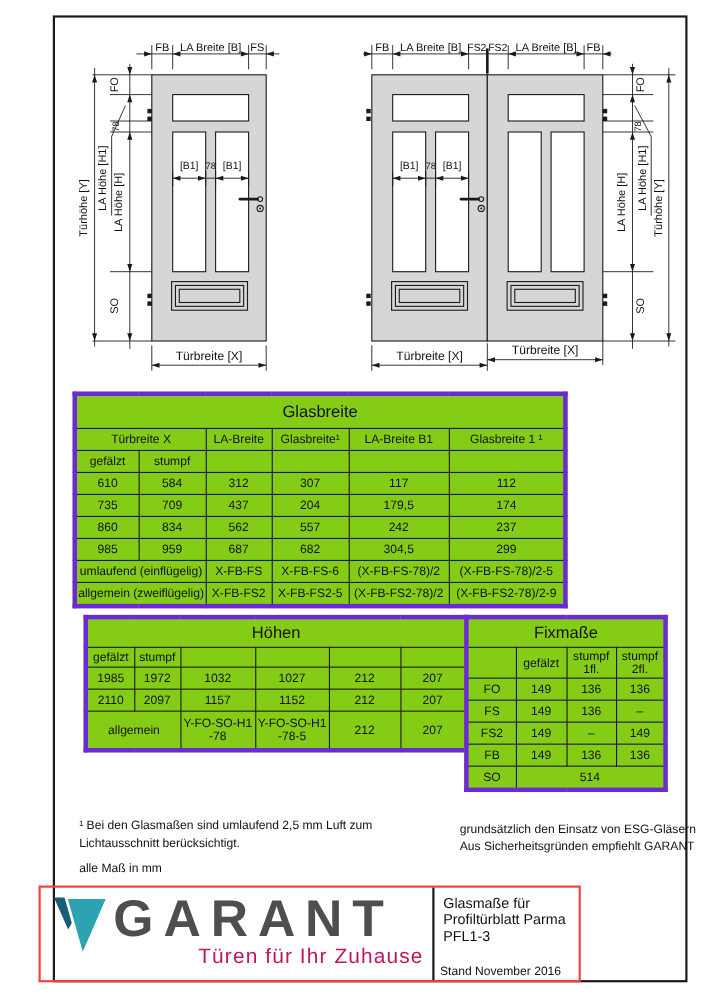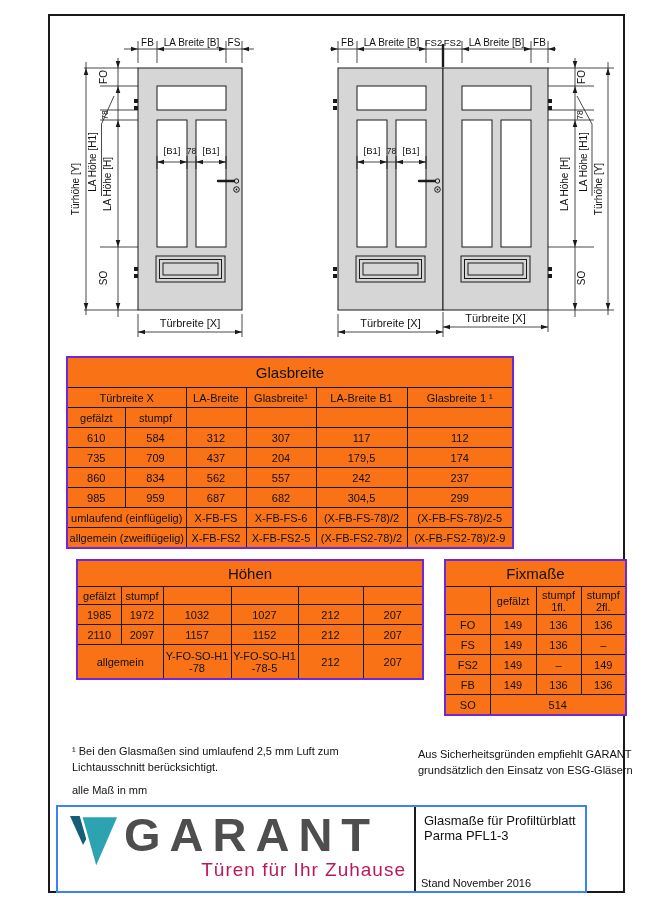--- a/index.html
+++ b/index.html
@@ -3,27 +3,27 @@
 <meta charset="utf-8">
 <style>
   html,body{margin:0;padding:0}
   body{width:656px;height:911px;position:relative;background:#fff;font-family:"Liberation Sans",sans-serif;color:#111}
   .page-frame{position:absolute;left:48px;top:14px;width:577px;height:879px;border:2px solid #1a1a1a;box-sizing:border-box}
   .drawing-svg{position:absolute;left:0;top:0}
   svg text{font-family:"Liberation Sans",sans-serif;font-size:10px;fill:#111;text-anchor:middle}
   svg text.fs11{font-size:11px}
   svg text.fs9{font-size:9.5px}
   svg text.fs8{font-size:8.5px}
-  .spec-table{position:absolute;border-collapse:collapse;table-layout:fixed;border:2px solid #6d28d9;background:#f97316}
+  .spec-table{position:absolute;border-collapse:collapse;table-layout:fixed;border:4px solid #6d28d9;background:#84cc16}
   .spec-table td{border:1px solid #1a1a1a;text-align:center;vertical-align:middle;font-size:11px;padding:0 1px;white-space:pre-line;overflow:hidden}
   .spec-table td.title{font-size:15px}
   tr.r30 td{height:29px} tr.r26 td{height:25px} tr.r28 td{height:27px}
   tr.r20 td{height:19px} tr.r18 td{height:17px} tr.r34 td{height:33px}
   .note{position:absolute;font-size:11px;line-height:16px}
-  .footer-box{position:absolute;left:56px;top:805px;width:531px;height:88px;border:2px solid #3b82f6;box-sizing:border-box}
+  .footer-box{position:absolute;left:35px;top:805px;width:493px;height:88px;border:2px solid #ef4444;box-sizing:border-box}
   .footer-left{position:absolute;left:0;top:0;width:358px;height:100%;border-right:2px solid #1a1a1a;box-sizing:border-box}
   .footer-right{position:absolute;left:358px;top:0;right:0;height:100%}
   .logo-mark{position:absolute;left:8px;top:6px}
   .brand{position:absolute;left:66px;top:0px;font-size:47px;font-weight:bold;letter-spacing:9px;color:#4e4e4e}
   .tagline{position:absolute;right:8px;top:52px;font-size:19px;color:#be185d;letter-spacing:1px}
   .doc-title{position:absolute;left:8px;top:6px;font-size:13px}
   .doc-status{position:absolute;left:5px;bottom:2px;font-size:11px}
 </style>
 </head>
 <body>
@@ -268,21 +268,21 @@
     <td>Y-FO-SO-H1
 -78</td>
         <td>Y-FO-SO-H1
 -78-5</td>
         <td>212</td>
         <td>207</td>
   </tr>
 </tbody>
   </table>
 
-<table class="spec-table" style="left:444px;top:559px;width:181px">
+<table class="spec-table" style="left:422px;top:559px;width:181px">
   <colgroup>
       <col style="width:45px">
       <col style="width:46px">
       <col style="width:45px">
       <col style="width:45px">
     </colgroup>
   <tbody>
       <tr class="r26">
         <td class="title" colspan="4">Fixmaße</td>
       </tr>
@@ -324,22 +324,22 @@
   </tr>
 </tbody>
   </table>
 
 <div class="note" style="left:72px;top:743px">
   <div>¹ Bei den Glasmaßen sind umlaufend 2,5 mm Luft zum</div>
   <div>Lichtausschnitt berücksichtigt.</div>
 </div>
 <div class="note" style="left:72px;top:782px">alle Maß in mm</div>
 <div class="note" style="left:418px;top:746px">
+  <div>grundsätzlich den Einsatz von ESG-Gläsern</div>
   <div>Aus Sicherheitsgründen empfiehlt GARANT</div>
-  <div>grundsätzlich den Einsatz von ESG-Gläsern</div>
 </div>
 
 <div class="footer-box">
   <div class="footer-left">
     <svg class="logo-mark" width="56" height="60" viewBox="0 0 56 60">
       <polygon points="4,3 33,3 17,32" fill="#175d78"></polygon>
       <polygon points="15,3 53,3 30,56" fill="#2da3b2" stroke="#fff" stroke-width="2.5"></polygon>
     </svg>
     <div class="brand">GARANT</div>
     <div class="tagline">Türen für Ihr Zuhause</div>

